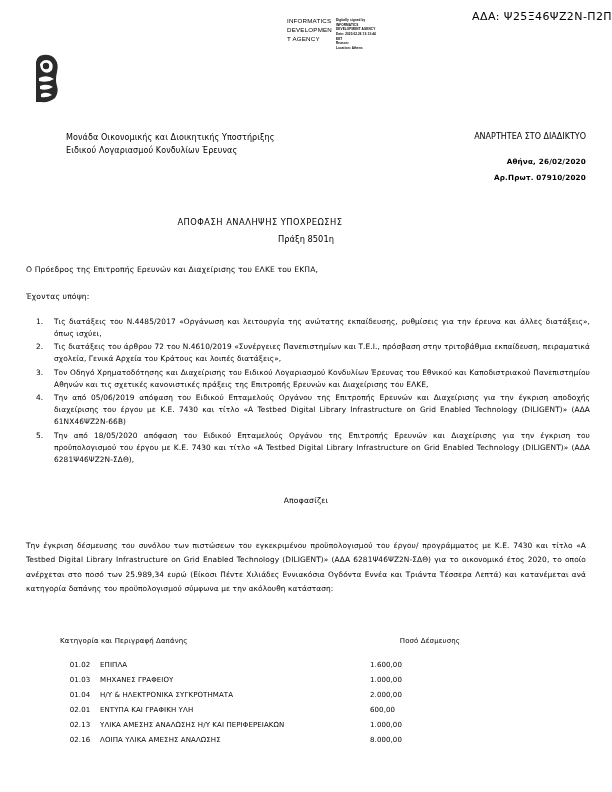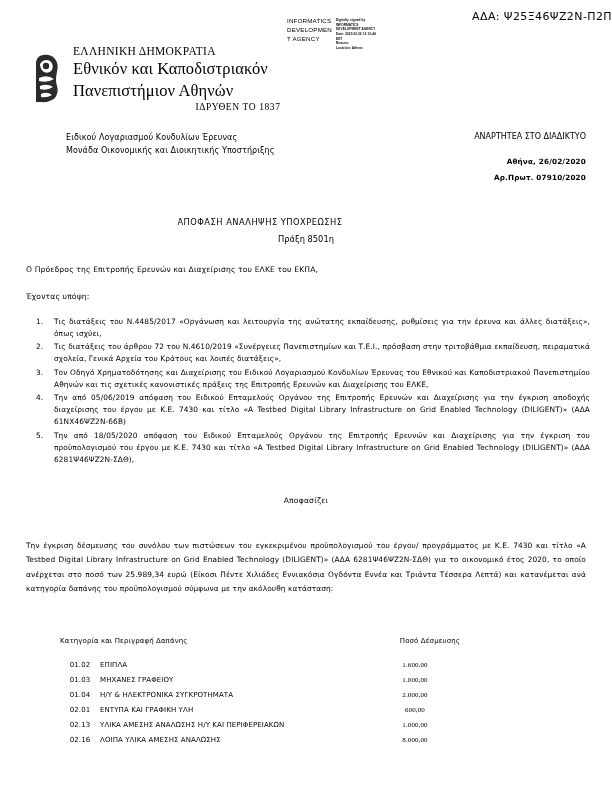--- a/index.html
+++ b/index.html
@@ -227,21 +227,21 @@
     letter-spacing: 0.1px;
   }
   .alloc-table td {
     padding: 3.5px 0;
     letter-spacing: 0.1px;
   }
   .th-cat { text-align: left; }
   .th-amt { text-align: right; padding-right: 6px; }
   .col-code { width: 40px; text-align: center; }
   .col-desc { text-align: left; }
-  .col-amt { text-align: center; width: 90px; padding-right: 6px; font-family: Liberation Serif, serif; }
+  .col-amt { text-align: left; width: 90px; padding-right: 6px; }
 </style>
 </head>
 <body>
 
 <div class="page">
 
   <div class="ada-line">ΑΔΑ: Ψ25Ξ46ΨΖ2Ν-Π2Π</div>
 
   <div class="stamp">
     <div class="stamp-left">
@@ -263,31 +263,25 @@
   <div class="letterhead">
     <svg class="emblem" viewBox="0 0 30 52">
       <rect x="1" y="2" width="26" height="48" fill="#ffffff"></rect>
       <path d="M3 50 L3 10 Q4 4 10 3 Q18 2 22 7 Q26 12 24 20 Q22 28 24 34 Q26 40 22 46 Q16 51 8 50 Z" fill="#2b2b2b"></path>
       <path d="M7 12 Q11 6 17 9 Q21 12 19 18 Q16 22 11 20 Q7 17 7 12 Z" fill="#ffffff"></path>
       <circle cx="13" cy="14" r="3.2" fill="#2b2b2b"></circle>
       <path d="M6 26 Q14 22 21 27 Q15 31 6 29 Z" fill="#ffffff"></path>
       <path d="M7 34 Q14 31 20 35 Q14 39 7 37 Z" fill="#ffffff"></path>
       <path d="M8 42 Q14 39 19 43 Q14 46 8 45 Z" fill="#ffffff"></path>
     </svg>
-    <div class="lh-text">
-      <div class="lh-l1">ΕΛΛΗΝΙΚΗ ΔΗΜΟΚΡΑΤΙΑ</div>
-      <div class="lh-l2">Εθνικόν και Καποδιστριακόν</div>
-      <div class="lh-l3">Πανεπιστήμιον Αθηνών</div>
-      <div class="lh-l4">ΙΔΡΥΘΕΝ ΤΟ 1837</div>
-    </div>
   </div>
 
   <div class="unit">
+    <div>Μονάδα Οικονομικής και Διοικητικής Υποστήριξης</div>
     <div>Ειδικού Λογαριασμού Κονδυλίων Έρευνας</div>
-    <div>Μονάδα Οικονομικής και Διοικητικής Υποστήριξης</div>
   </div>
 
   <div class="meta">
     <div>ΑΝΑΡΤΗΤΕΑ ΣΤΟ ΔΙΑΔΙΚΤΥΟ</div>
     <div class="m-sub">Αθήνα, 26/02/2020</div>
     <div class="m-sub2">Αρ.Πρωτ. 07910/2020</div>
   </div>
 
   <div class="doc-title">ΑΠΟΦΑΣΗ ΑΝΑΛΗΨΗΣ ΥΠΟΧΡΕΩΣΗΣ</div>
   <div class="doc-subtitle">Πράξη 8501η</div>

